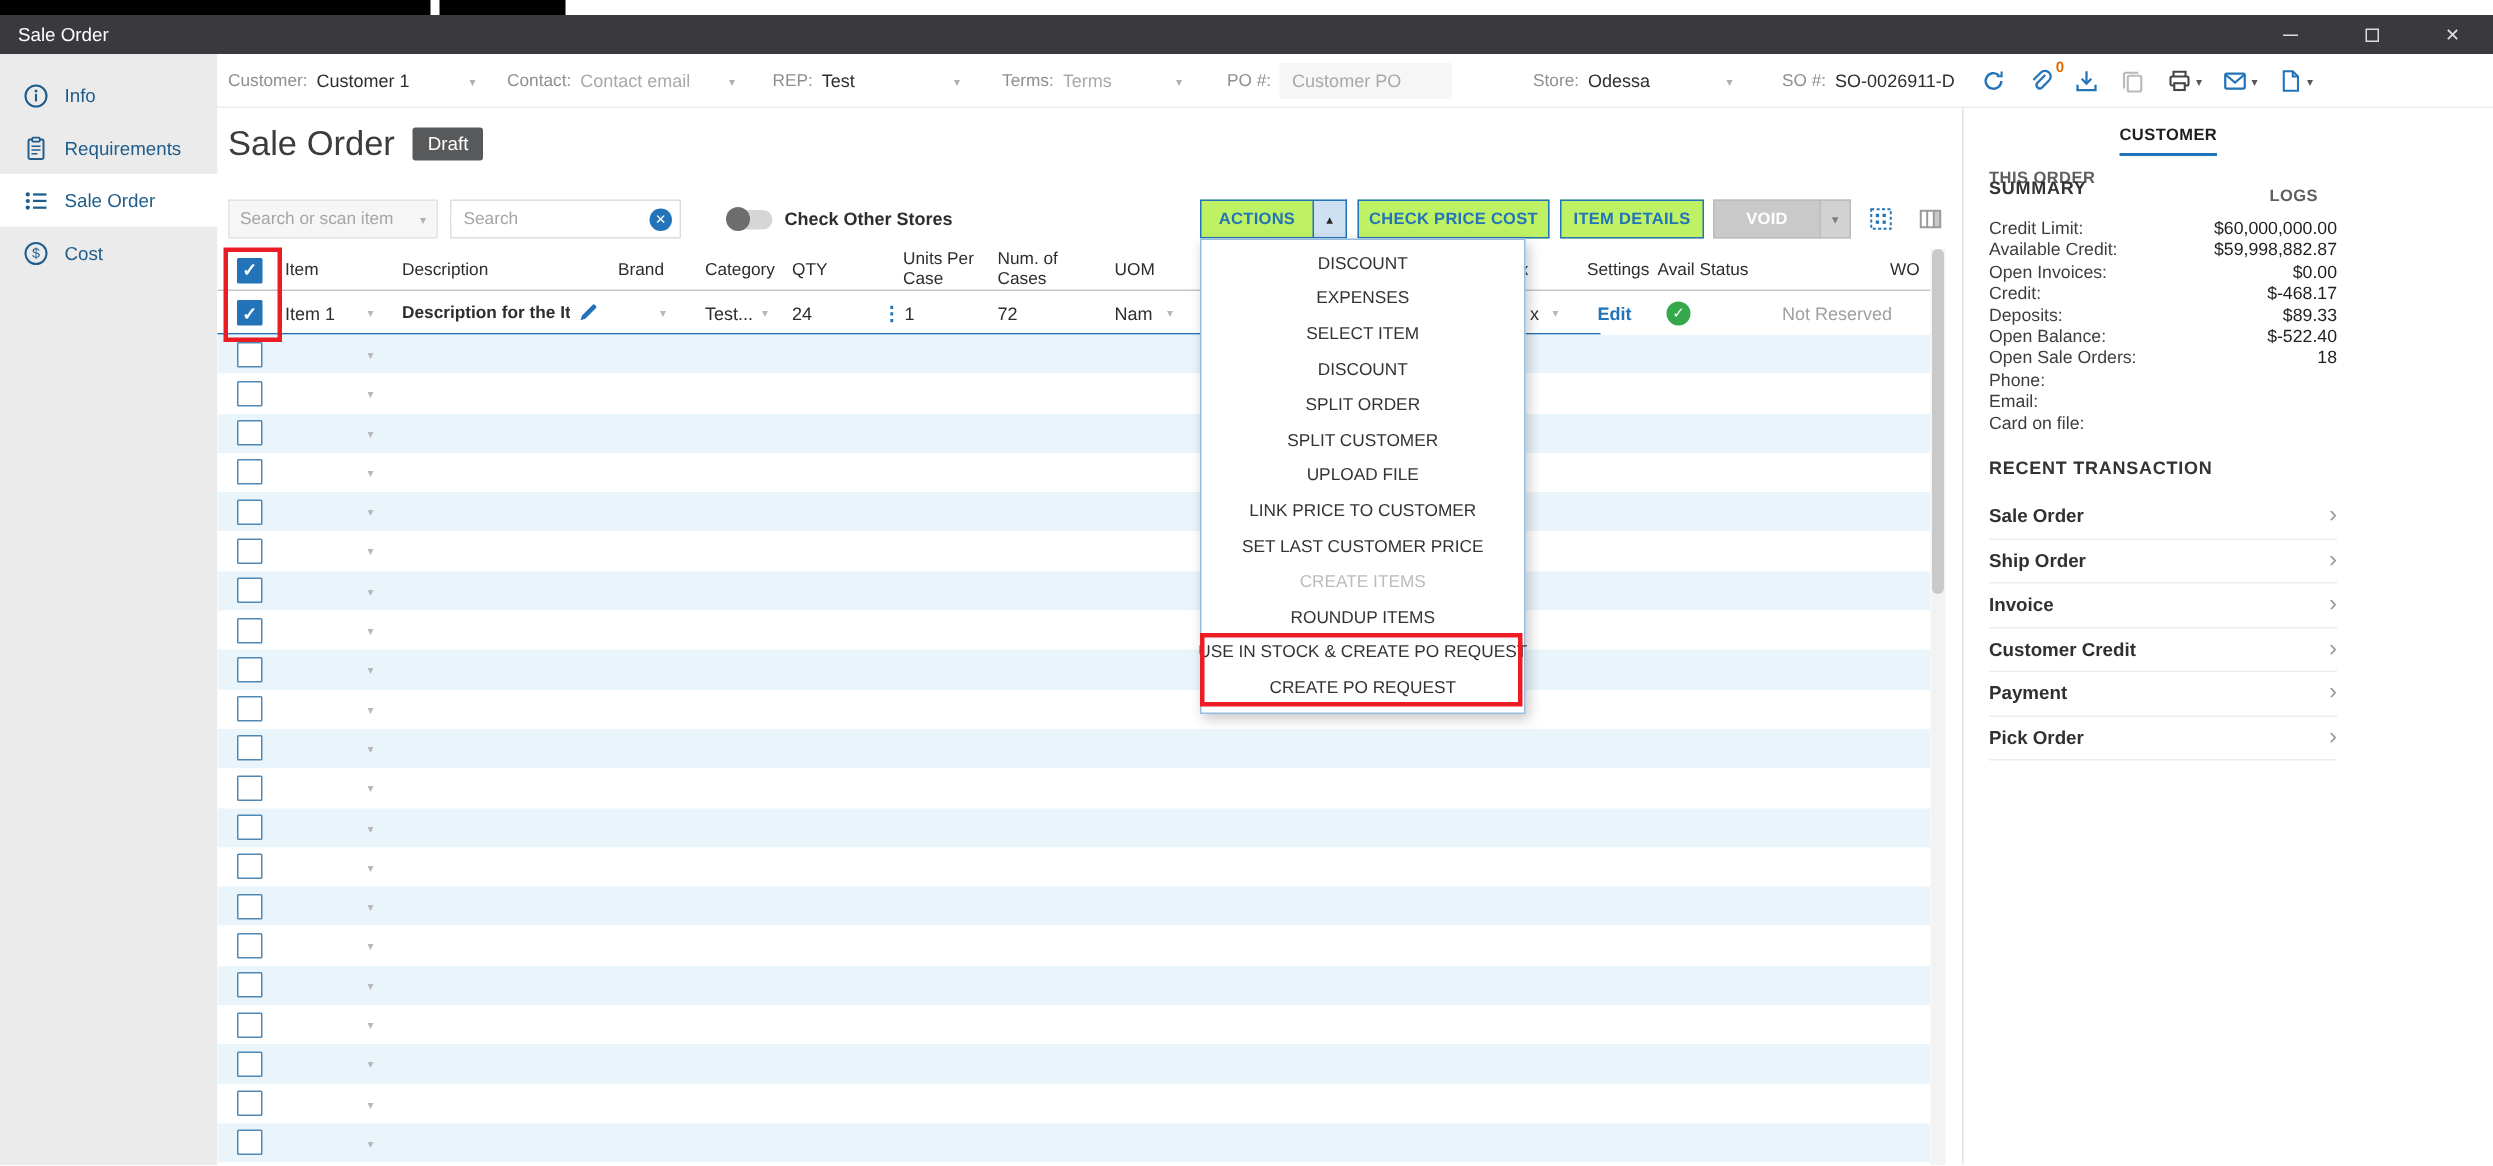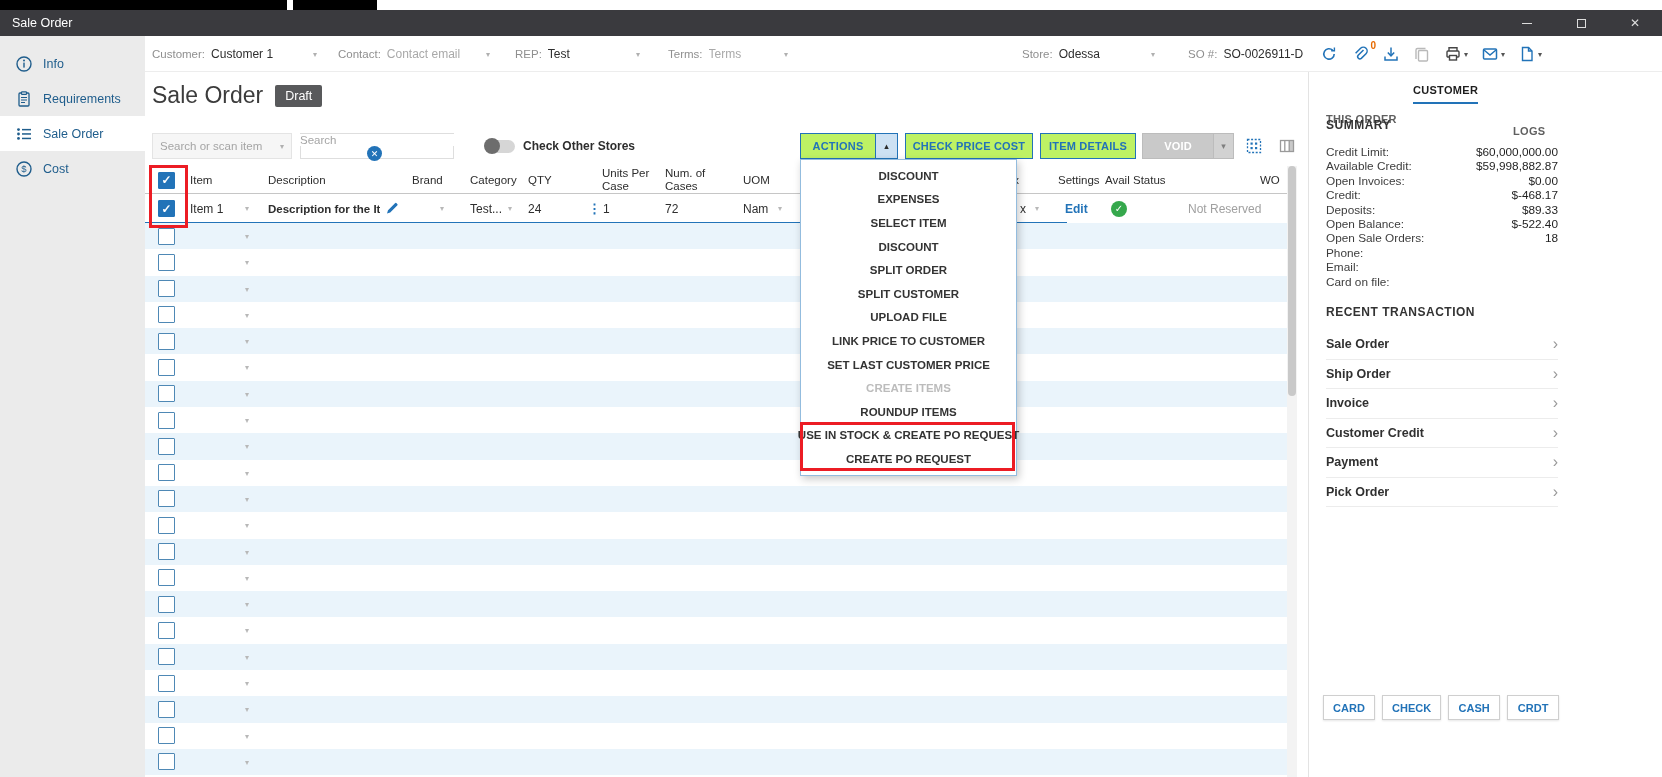--- a/index.html
+++ b/index.html
@@ -83,21 +83,21 @@
   .rheading { position:absolute; left:17px; font-size:12px; font-weight:700; color:#333; letter-spacing:.5px; }
   .kv { position:absolute; left:17px; top:73px; width:232px; }
   .kvrow { display:flex; justify-content:space-between; height:14.4px; line-height:14.4px; font-size:11.8px; }
   .kvrow .k { color:#3d3d3d; } .kvrow .v { color:#1f1f1f; }
   .rlist { position:absolute; left:17px; top:258px; width:232px; }
   .rlitem { height:29.5px; display:flex; align-items:center; justify-content:space-between; border-bottom:1px solid #ececec; font-size:12.5px; font-weight:700; color:#303030; }
   .chev { color:#9a9a9a; font-size:16px; font-weight:400; }
   .paybtns { position:absolute; left:14px; top:623px; display:flex; gap:7px; }
   .paybtn { min-width:52px; height:25px; padding:0 9px; display:flex; align-items:center; justify-content:center; background:#fff; border:1px solid #cfcfcf; color:var(--accent,#2273b8); font-size:11px; font-weight:700; box-shadow:0 1px 2px rgba(0,0,0,.1); }
 
-  .menu { position:absolute; left:800px; top:159px; width:217px; background:#fff; border:1px solid #93bcde; box-shadow:2px 3px 8px rgba(0,0,0,.22); padding:4px 0; z-index:40;font-weight:bold; }
+  .menu { position:absolute; left:800px; top:159px; width:217px; background:#fff; border:1px solid #93bcde; box-shadow:2px 3px 8px rgba(0,0,0,.22); padding:4px 0; z-index:40; }
   .mitem { height:23.6px; display:flex; align-items:center; justify-content:center; font-size:11.5px; color:#333; white-space:nowrap; }
   .mitem.disabled { color:#bcbcbc; }
 
   .ann { position:absolute; border:3px solid var(--annotation,#ec1c24); z-index:60; pointer-events:none; }
   .ann1 { left:149px; top:165px; width:39px; height:63px; }
   .ann2 { left:800px; top:422px; width:215px; height:49px; }
 </style>
 </head>
 <body>
 
@@ -174,20 +174,24 @@
     <div class="tfield" style="left:370px;width:125px;">
       <span class="tlabel">REP:</span>
       <span class="tvalue">Test</span>
       <span class="tcaret">▾</span>
     </div>
     <div class="tfield" style="left:523px;width:120px;">
       <span class="tlabel">Terms:</span>
       <span class="tvalue ph">Terms</span>
       <span class="tcaret">▾</span>
     </div>
+    <div class="tfield" style="left:673px;width:150px;">
+      <span class="tlabel">PO #:</span>
+      <input class="tinput" placeholder="Customer PO" style="">
+    </div>
     <div class="tfield" style="left:877px;width:133px;">
       <span class="tlabel">Store:</span>
       <span class="tvalue">Odessa</span>
       <span class="tcaret">▾</span>
     </div>
     <div class="tfield" style="left:1043px;width:120px;">
       <span class="tlabel">SO #:</span>
       <span class="tvalue">SO-0026911-D</span>
     </div>
     <div class="ticons">
@@ -245,21 +249,21 @@
     <div class="pagehead">
       <span class="pagetitle">Sale Order</span>
       <span class="badge">Draft</span>
     </div>
 
     <div class="controls">
       <div class="ctl combo" style="left:7px;width:140px;">
         <span class="txt">Search or scan item</span>
         <span class="tcaret">▾</span>
       </div>
-      <div class="ctl searchbox" style="left:155px;width:154px;flex-direction:column;">
+      <div class="ctl searchbox" style="left:155px;width:154px;">
         <input placeholder="Search" style="">
         <span class="search-clear">✕</span>
       </div>
       <div class="ctl" style="left:340px;width:32px;">
         <div class="toggle">
             <div class="knob"></div>
           </div>
       </div>
       <span class="toggle-label">Check Other Stores</span>
       <div class="ctl btn" style="left:655px;width:76px;">ACTIONS</div>
@@ -492,26 +496,20 @@
       <div class="rlitem">
           <span>Payment</span>
           <span class="chev">›</span>
         </div>
       <div class="rlitem">
           <span>Pick Order</span>
           <span class="chev">›</span>
         </div>
     </div>
 
-    <div class="paybtns">
-      <span class="paybtn">CARD</span>
-      <span class="paybtn">CHECK</span>
-      <span class="paybtn">CASH</span>
-      <span class="paybtn">CRDT</span>
-    </div>
   </aside>
 
   <div class="menu">
     <div class="mitem">DISCOUNT</div>
     <div class="mitem">EXPENSES</div>
     <div class="mitem">SELECT ITEM</div>
     <div class="mitem">DISCOUNT</div>
     <div class="mitem">SPLIT ORDER</div>
     <div class="mitem">SPLIT CUSTOMER</div>
     <div class="mitem">UPLOAD FILE</div>

